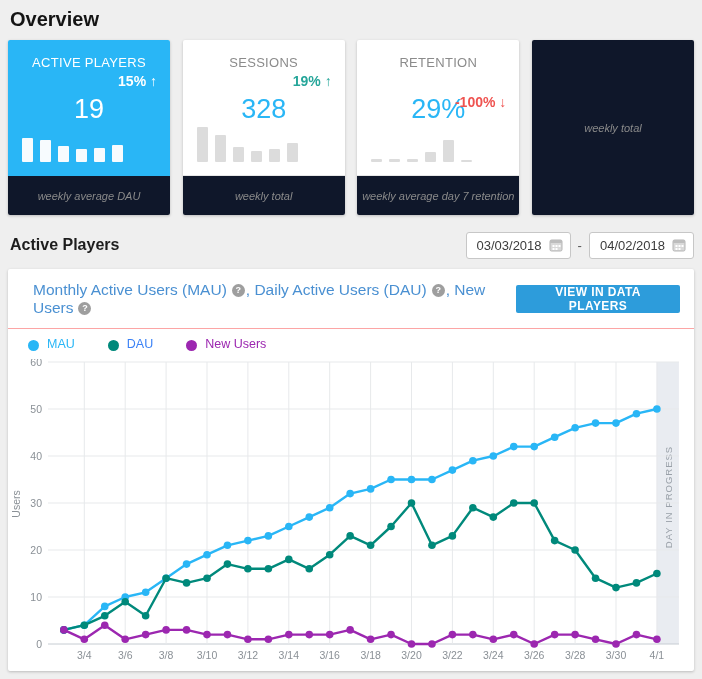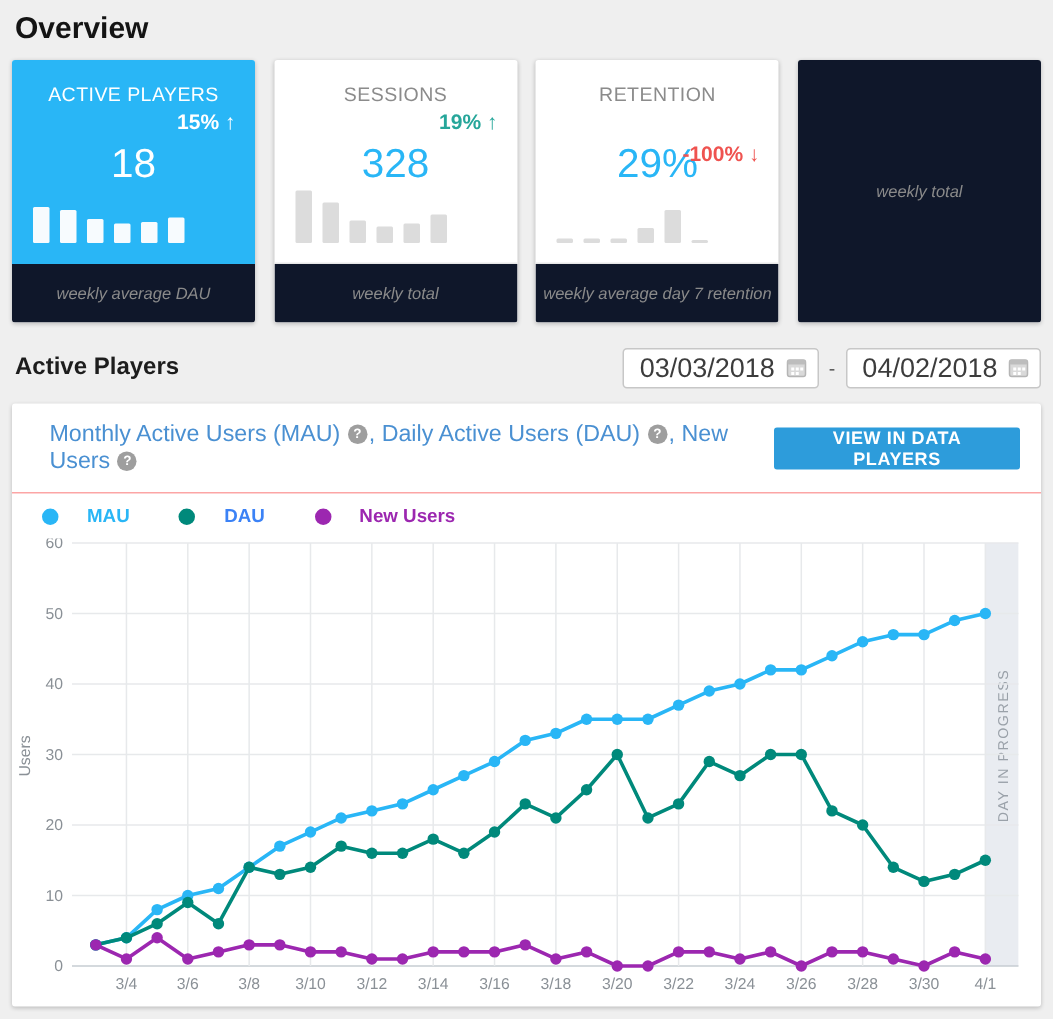--- a/index.html
+++ b/index.html
@@ -27,54 +27,54 @@
   .spark i { display:block; width:11px; background:#dcdcdc; border-radius:1px; }
   .kpi-card.selected .spark i { background:#f7fbfe; }
   .kpi-caption { flex:1; display:flex; align-items:center; justify-content:center;
                  font-style:italic; font-size:11px; color:#8a8a8a; background:#0f172a; }
 
   
   .section-row { display:flex; align-items:center; margin:16px 0 10px; height:28px; }
   .section-title { font-size:16px; font-weight:bold; color:#1d1d1d; margin-left:2px; }
   .date-range { margin-left:auto; display:flex; align-items:center; gap:7px; }
   .date-input { background:#fff; border:1px solid #c7c7c7; border-radius:3px; height:27px;
-                display:flex; align-items:center; gap:7px; padding:0 7px 0 10px; font-size:18px; color:#3c3c3c; cursor:pointer; }
+                display:flex; align-items:center; gap:7px; padding:0 7px 0 10px; font-size:13px; color:#3c3c3c; cursor:pointer; }
   .date-sep { color:#555; font-size:13px; }
   .cal-icon svg { display:block; }
 
   
   .panel { background:#fff; border-radius:2px; box-shadow:0 1px 3px rgba(0,0,0,.22); }
   .panel-header { height:60px; display:flex; align-items:center; padding:0 14px 0 25px; border-bottom:1px solid #fca5a5; }
   .panel-title { font-size:15.5px; color:#4a90d2; }
   .help-icon { display:inline-block; width:13px; height:13px; border-radius:50%; background:#9e9e9e; color:#fff;
                font-size:9px; font-weight:bold; text-align:center; line-height:13px; margin:0 1px 0 5px;
                vertical-align:2px; cursor:pointer; }
   .explorer-btn { margin-left:auto; background:#2d9cdb; color:#fff; border:none; border-radius:2px;
                   font-family:"Liberation Sans",sans-serif; font-size:12px; font-weight:bold; letter-spacing:.4px;
                   padding:0 13px; height:28px; cursor:pointer; }
   .legend-row { display:flex; align-items:center; gap:33px; height:30px; padding:0 0 0 20px; }
-  .legend-item { display:flex; align-items:center; gap:19px; font-size:12.5px; cursor:pointer;font-weight:bold; }
+  .legend-item { display:flex; align-items:flex-end; gap:8px; font-size:12.5px; cursor:pointer; }
   .legend-item .dot { width:11px; height:11px; border-radius:50%; }
   .chart-area { position:relative; }
   .chart-area svg { display:block; }
 </style>
 </head>
 <body>
 
 <div class="wrap">
 
   <h1 class="page-title">Overview</h1>
 
   <div class="cards">
 
     <div class="kpi-card selected">
       <div class="kpi-top">
         <div class="kpi-label">ACTIVE PLAYERS</div>
         <div class="kpi-delta delta-up">15% ↑</div>
-        <div class="kpi-value">18</div>
+        <div class="kpi-value">19</div>
         <div class="spark">
             <i style="height: 24px;"></i>
             <i style="height: 22px;"></i>
             <i style="height: 16px;"></i>
             <i style="height: 13px;"></i>
             <i style="height: 14px;"></i>
             <i style="height: 17px;"></i>
           </div>
       </div>
       <div class="kpi-caption">weekly average DAU</div>

